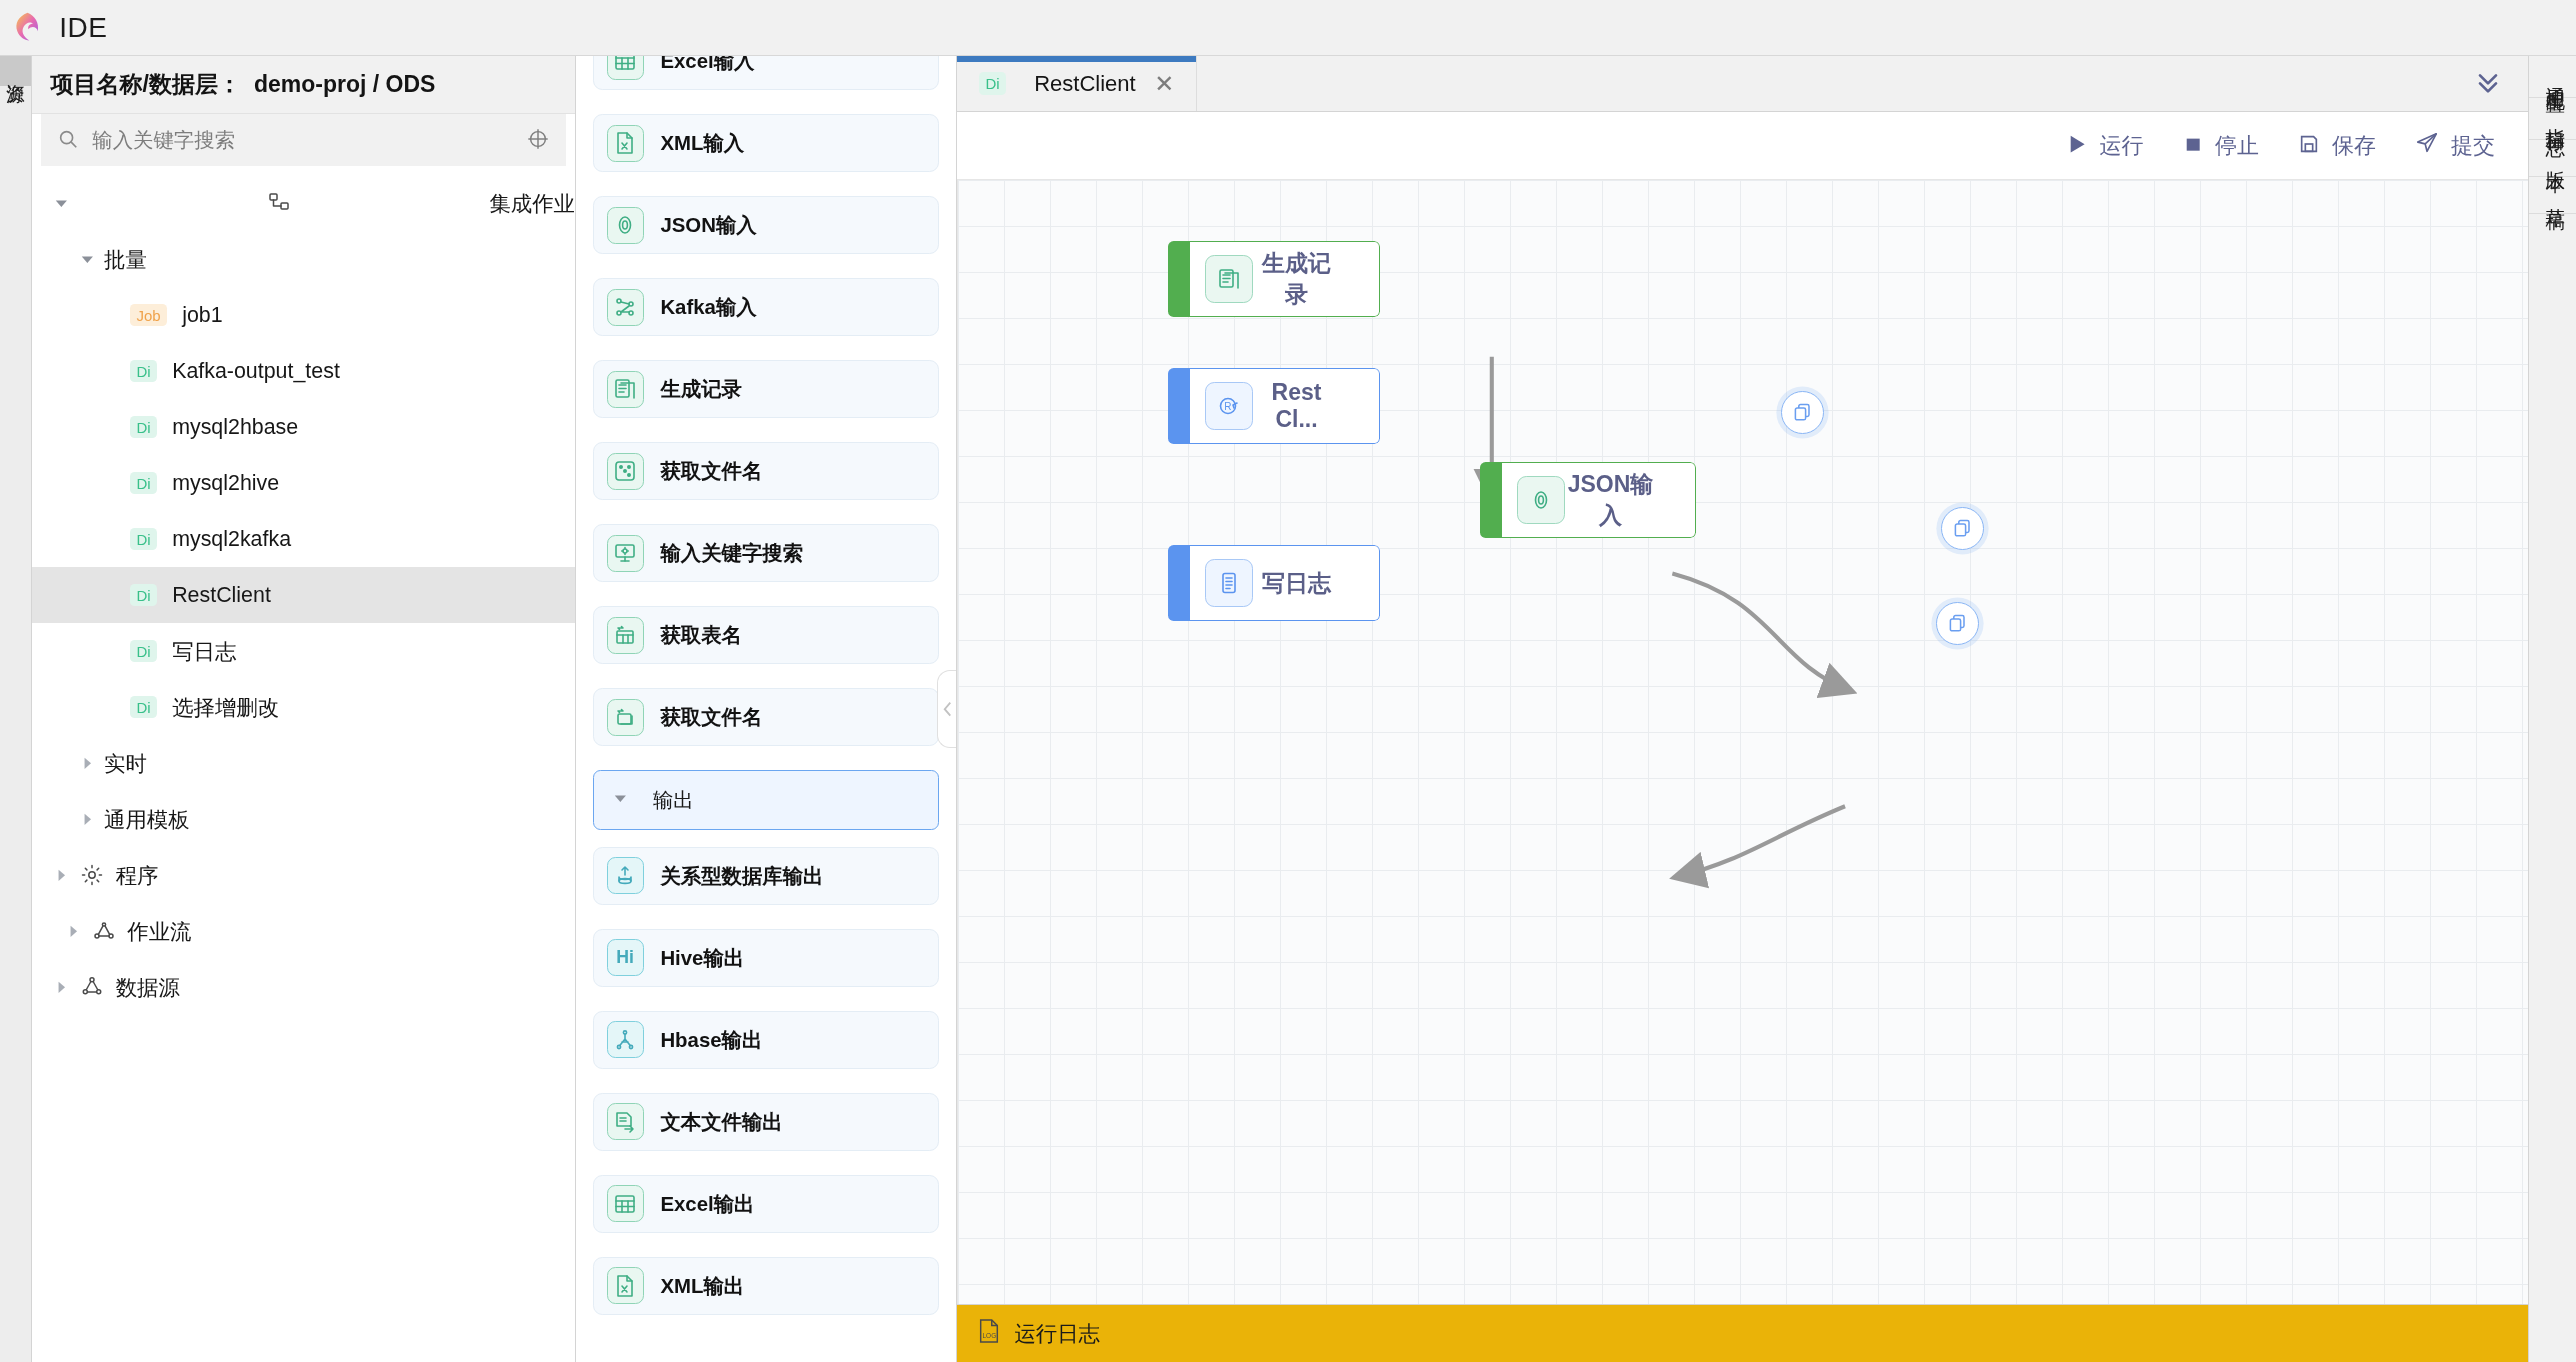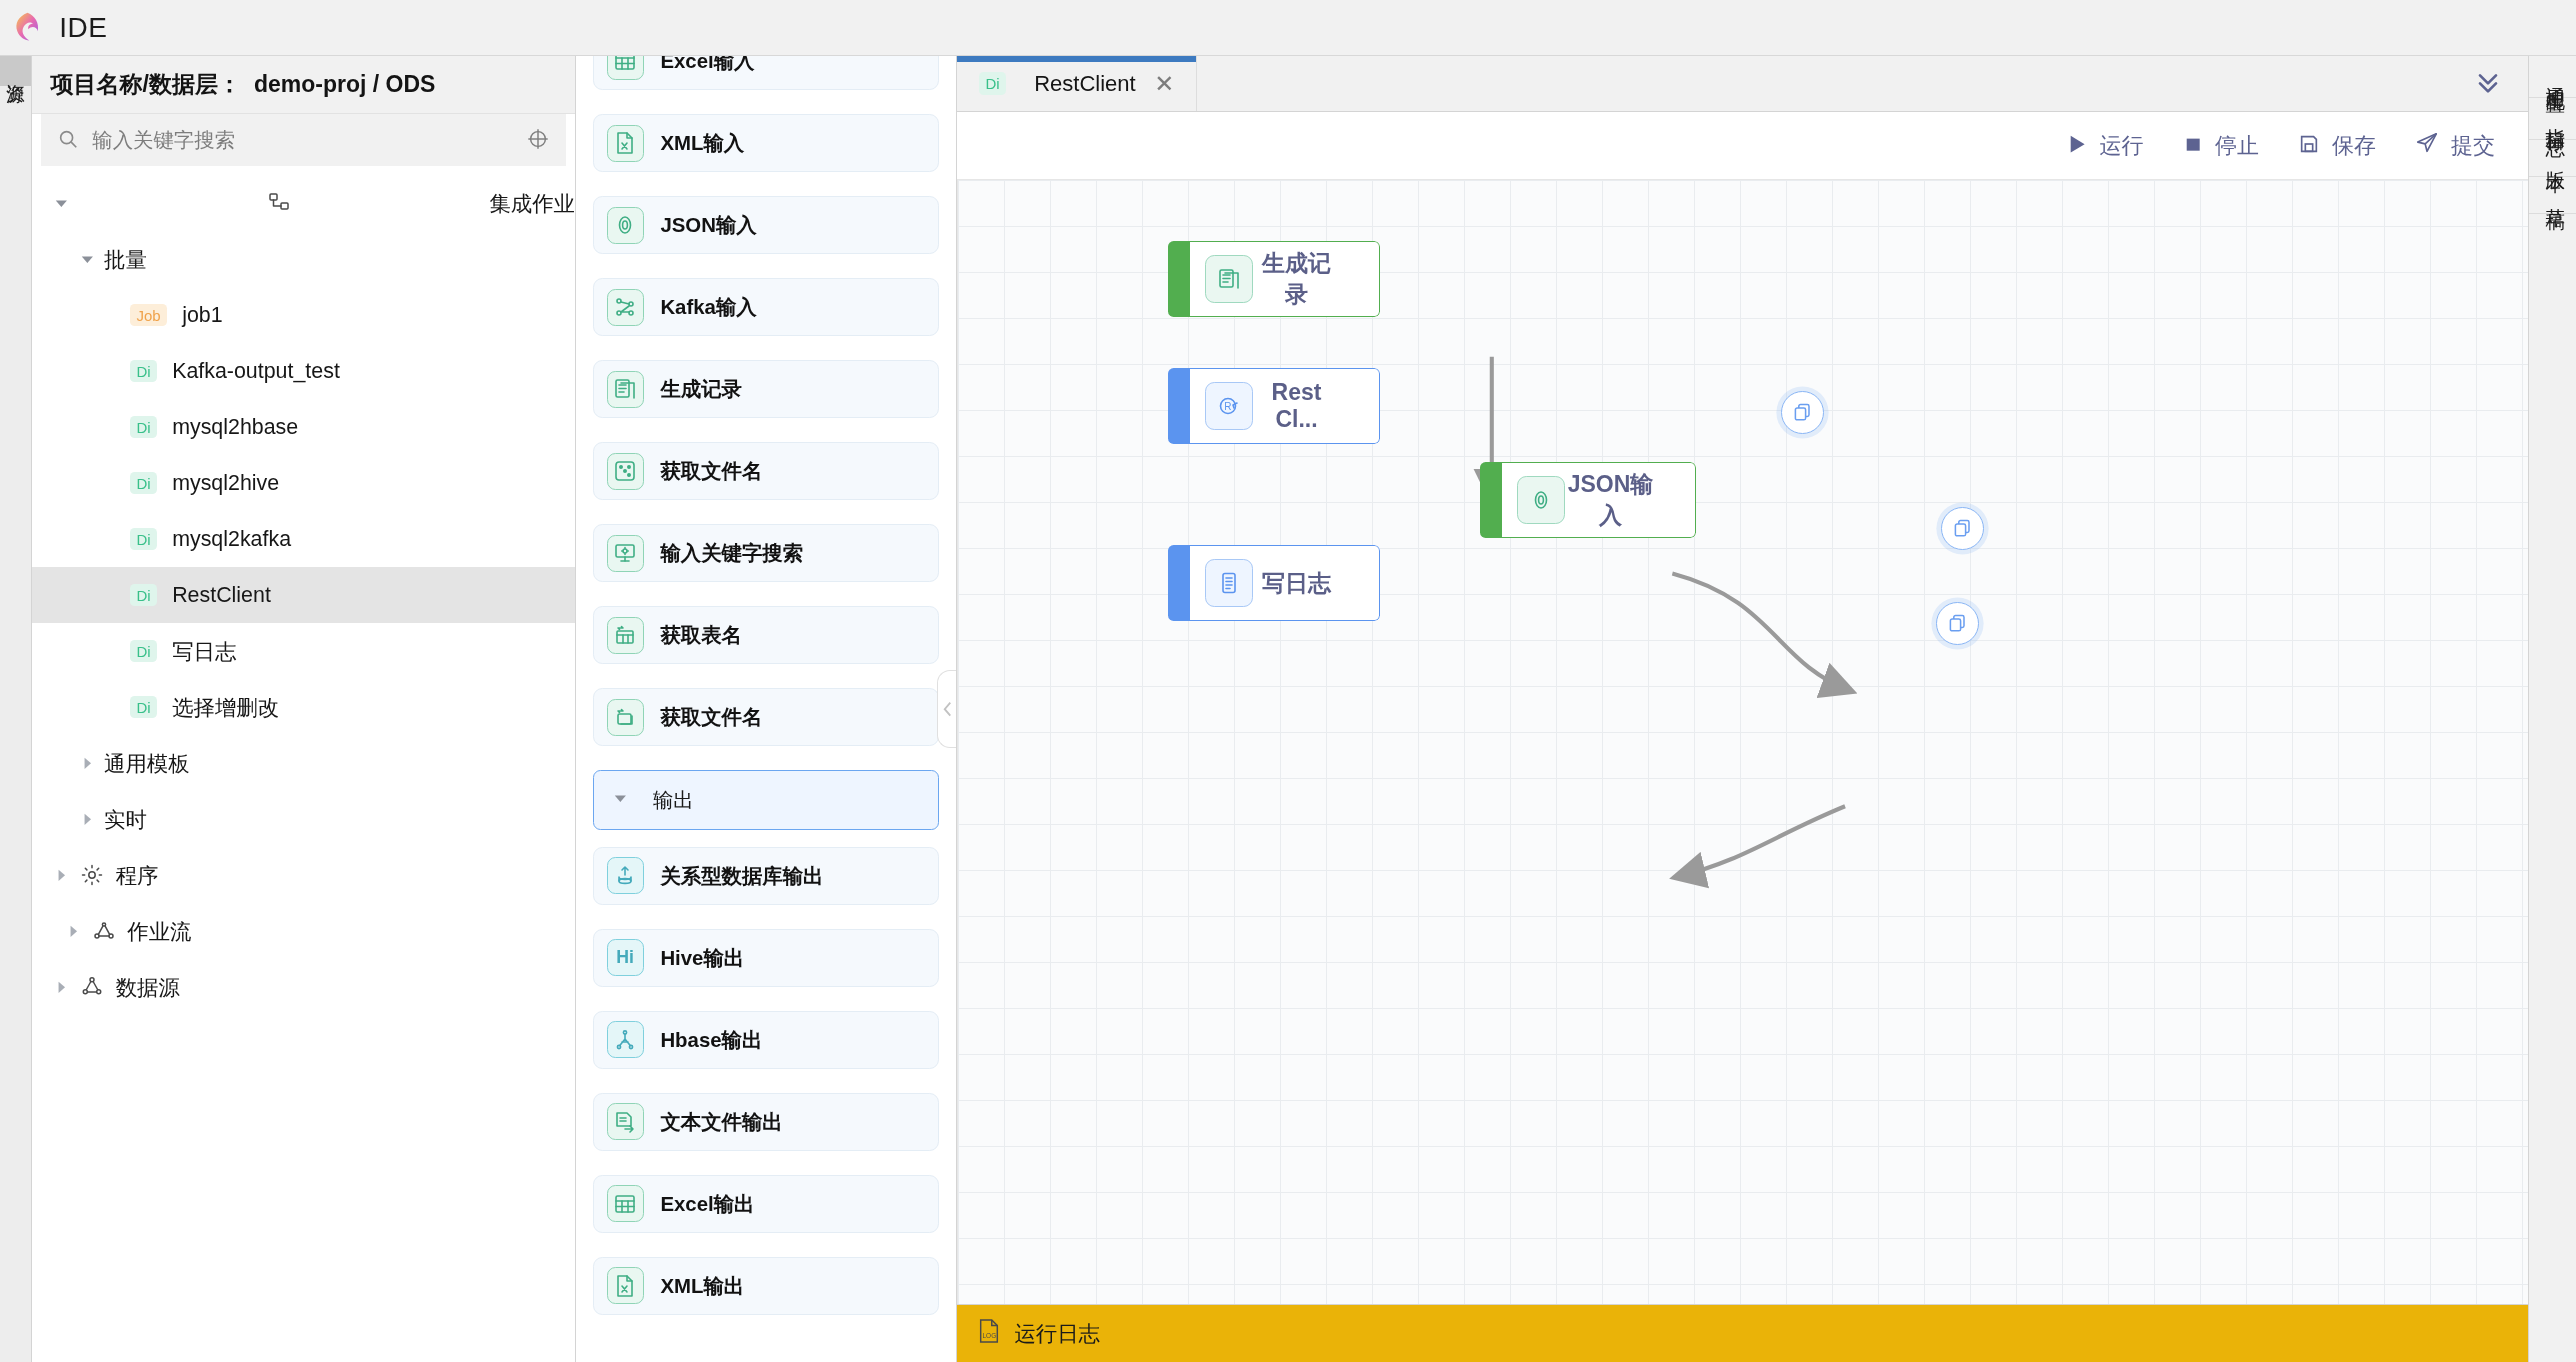--- a/index.html
+++ b/index.html
@@ -307,29 +307,29 @@
             <span class="caret"></span>
             <span class="badge di">Di</span>
             <span>选择增删改</span>
           </div>
           <div class="trow" style="padding-left: 46px;">
             <span class="caret">
               <svg width="16.7" height="16.7" viewBox="0 0 18 18">
                 <polygon points="6,3 13,9 6,15" fill="#a9aeb6"></polygon>
               </svg>
             </span>
-            <span>通用模板</span>
+            <span>实时</span>
           </div>
           <div class="trow" style="padding-left: 46px;">
             <span class="caret">
               <svg width="16.7" height="16.7" viewBox="0 0 18 18">
                 <polygon points="6,3 13,9 6,15" fill="#a9aeb6"></polygon>
               </svg>
             </span>
-            <span>实时</span>
+            <span>通用模板</span>
           </div>
           <div class="trow" style="padding-left: 20.4px;">
             <span class="caret">
               <svg width="16.7" height="16.7" viewBox="0 0 18 18">
                 <polygon points="6,3 13,9 6,15" fill="#a9aeb6"></polygon>
               </svg>
             </span>
             <span class="ticon">
               <svg width="24" height="24" viewBox="0 0 24 24" fill="none" stroke="#4a4a4a" stroke-width="1.5" stroke-linecap="round" stroke-linejoin="round">
                 <circle cx="12" cy="12" r="3.2"></circle>

